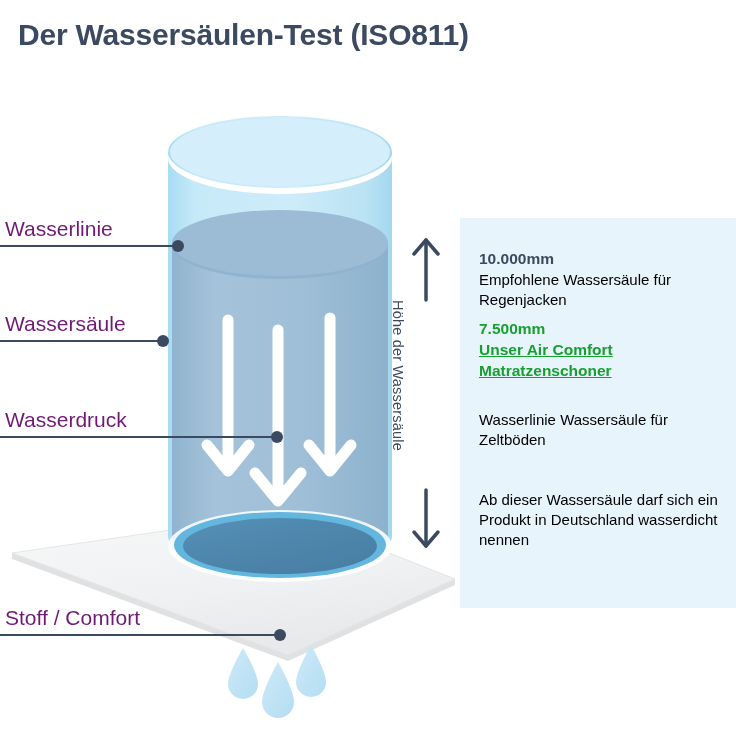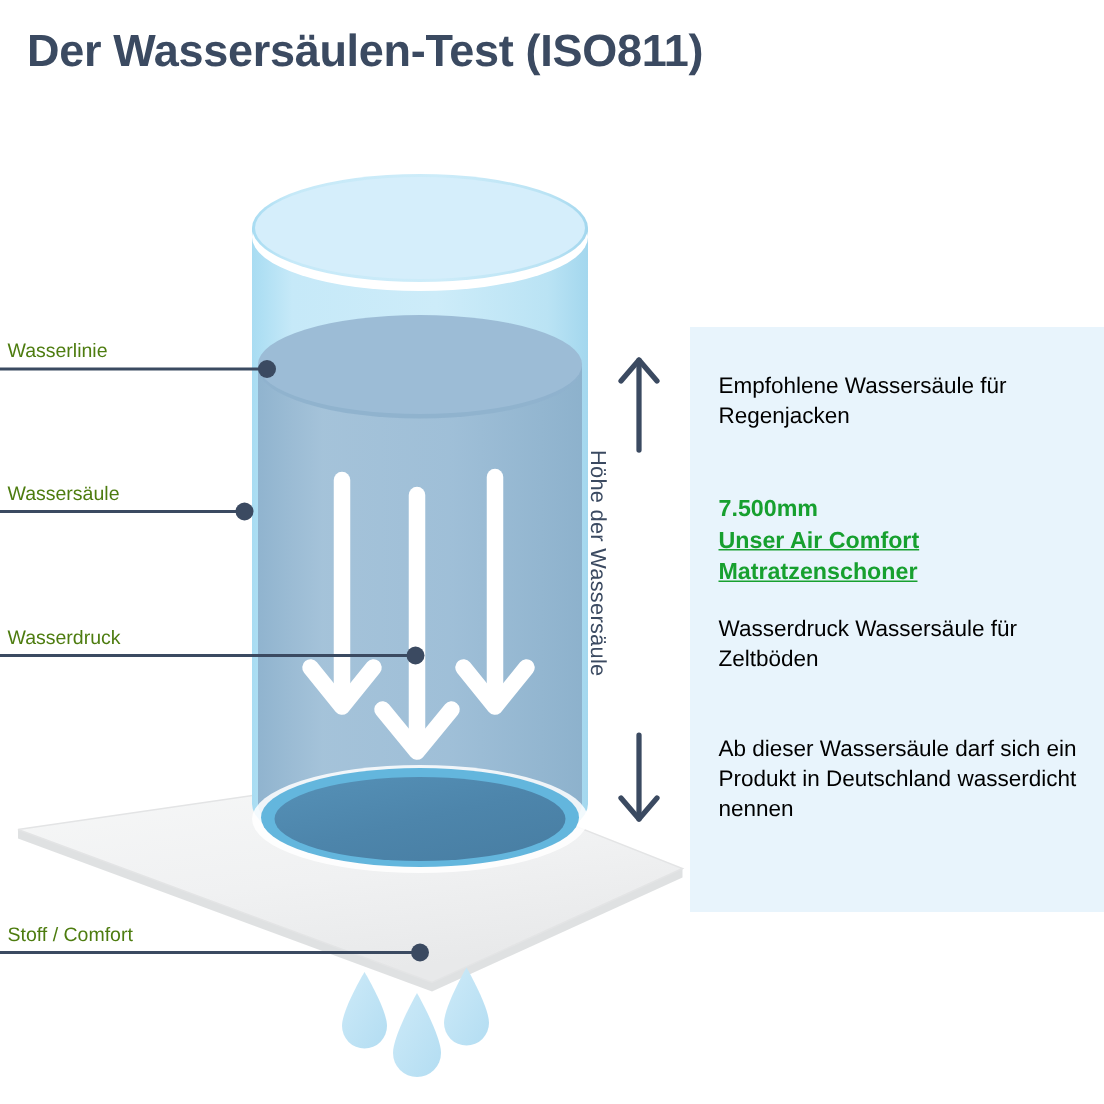--- a/index.html
+++ b/index.html
@@ -62,35 +62,35 @@
   .info-block.highlight .info-desc {
     color: #17a02f;
     font-weight: bold;
   }
   .info-block.highlight .info-desc {
     font-size: 15.5px;
     line-height: 1.35;
     text-decoration: underline;
   }
   #blk0 { top: 30px; }
-  #blk1 { top: 111px; }
+  #blk1 { top: 100px; }
   #blk2 { top: 192px; }
   #blk3 { top: 272px; }
 
   
   .callout {
     position: absolute;
     height: 0;
   }
   .callout .ctext {
     position: absolute;
     left: 5px;
     bottom: 4px;
-    font-size: 13px;
-    color: #4d7c0f;
+    font-size: 21px;
+    color: #701a75;
     white-space: nowrap;
   }
   .callout .cline {
     position: absolute;
     left: 0;
     top: 0;
     height: 2px;
     background: #3b4a61;
   }
   .callout .cdot {
@@ -236,30 +236,31 @@
 
   <div class="callout" id="co3" style="left:0px; top:634px;">
     <div class="cline" style="width:281px;"></div>
     <div class="cdot" style="left:274px;"></div>
     <div class="ctext">Stoff / Comfort</div>
   </div>
 
   <div class="info-panel">
 
     <div class="info-block" id="blk0">
+      <div class="info-value">10.000mm</div>
       <div class="info-desc">Empfohlene Wassersäule für Regenjacken</div>
     </div>
 
     <div class="info-block highlight" id="blk1">
       <div class="info-value">7.500mm</div>
       <div class="info-desc">Unser Air Comfort Matratzenschoner</div>
     </div>
 
     <div class="info-block" id="blk2">
-      <div class="info-desc">Wasserdruck Wassersäule für Zeltböden</div>
+      <div class="info-desc">Wasserlinie Wassersäule für Zeltböden</div>
     </div>
 
     <div class="info-block" id="blk3">
       <div class="info-desc">Ab dieser Wassersäule darf sich ein Produkt in Deutschland wasserdicht nennen</div>
     </div>
 
   </div>
 
 </div>
 

